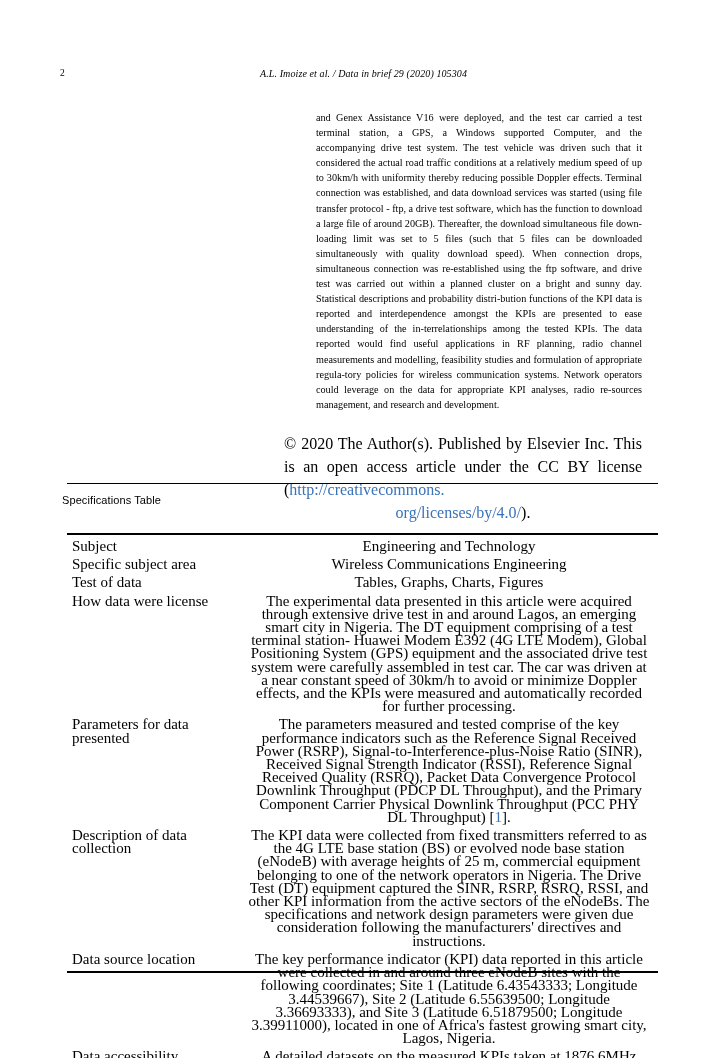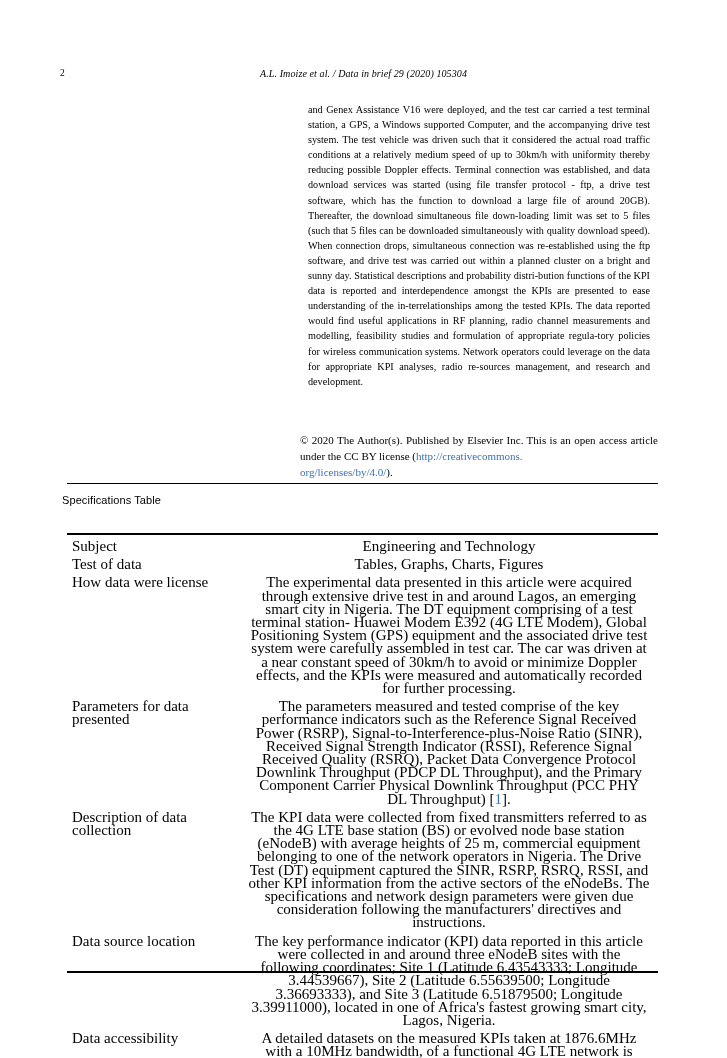--- a/index.html
+++ b/index.html
@@ -52,41 +52,41 @@
     top: 94px;
     left: 300px;
     width: 358px;
     font-size: 10.2px;
     line-height: 15.1px;
     text-align: justify;
     text-justify: inter-word;
     hyphens: manual;
   }
   .abstract p {
-    margin: 8px;
+    margin: 16px;
   }
 
   .copyright {
     position: absolute;
     top: 432px;
-    left: 300px;
+    left: 284px;
     width: 358px;
-    font-size: 11px;
-    line-height: 16px;
+    font-size: 16px;
+    line-height: 23px;
     text-align: justify;
   }
   .copyright .line1 {
     text-indent: 14px;
   }
   .copyright .lic-link {
     color: #3a72b8;
   }
   .copyright .lic-end {
     display: block;
-    text-align: left;
+    text-align: center;
   }
 
   .rule-abstract {
     position: absolute;
     top: 483px;
     left: 67px;
     width: 591px;
     height: 1px;
     background: #000;
   }
@@ -168,20 +168,24 @@
   <div class="spec-title">Specifications Table</div>
   <div class="spec-rule-top"></div>
 
   <table class="spec">
     <tbody>
       <tr>
         <td class="label">Subject</td>
         <td class="value">Engineering and Technology</td>
       </tr>
       <tr>
+        <td class="label">Specific subject area</td>
+        <td class="value">Wireless Communications Engineering</td>
+      </tr>
+      <tr>
         <td class="label">Test of data</td>
         <td class="value">Tables, Graphs, Charts, Figures</td>
       </tr>
       <tr>
         <td class="label">How data were license</td>
         <td class="value">The experimental data presented in this article were acquired through extensive drive test in and around Lagos, an emerging smart city in Nigeria. The DT equipment comprising of a test terminal station- Huawei Modem E392 (4G LTE Modem), Global Positioning System (GPS) equipment and the associated drive test system were carefully assembled in test car. The car was driven at a near constant speed of 30km/h to avoid or minimize Doppler effects, and the KPIs were measured and automatically recorded for further processing.</td>
       </tr>
       <tr>
         <td class="label">Parameters for data presented</td>
         <td class="value">

